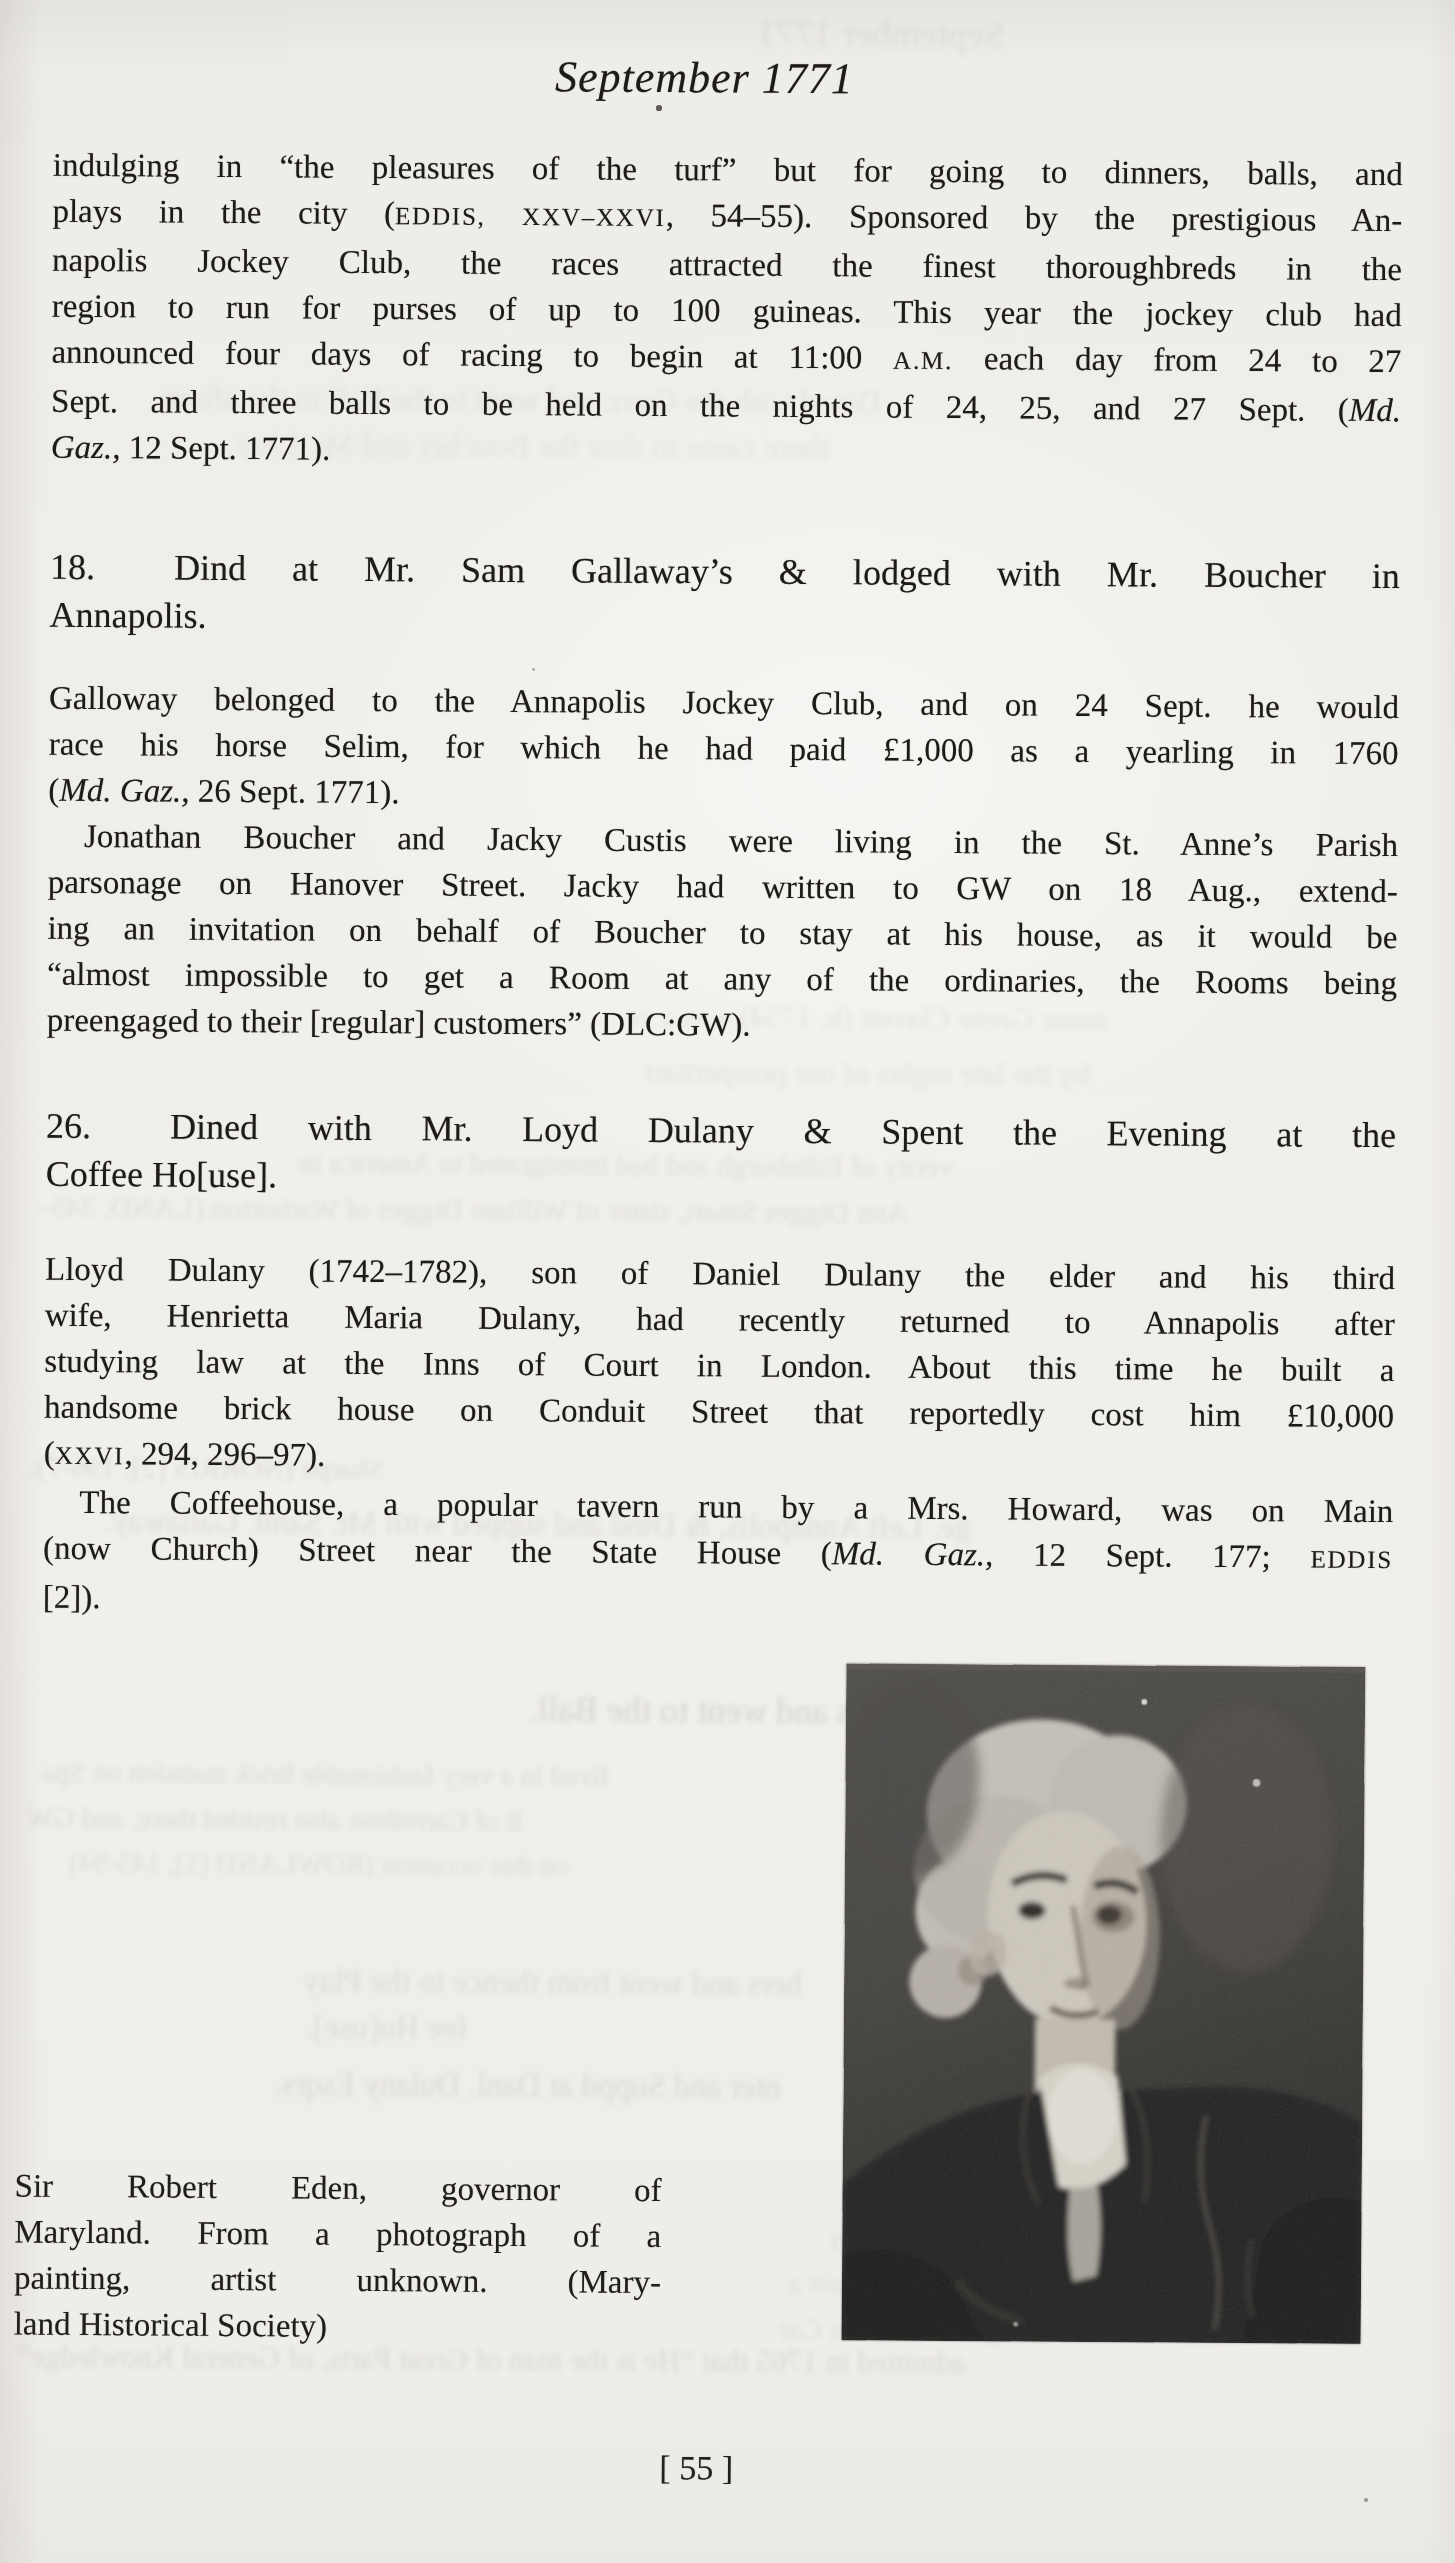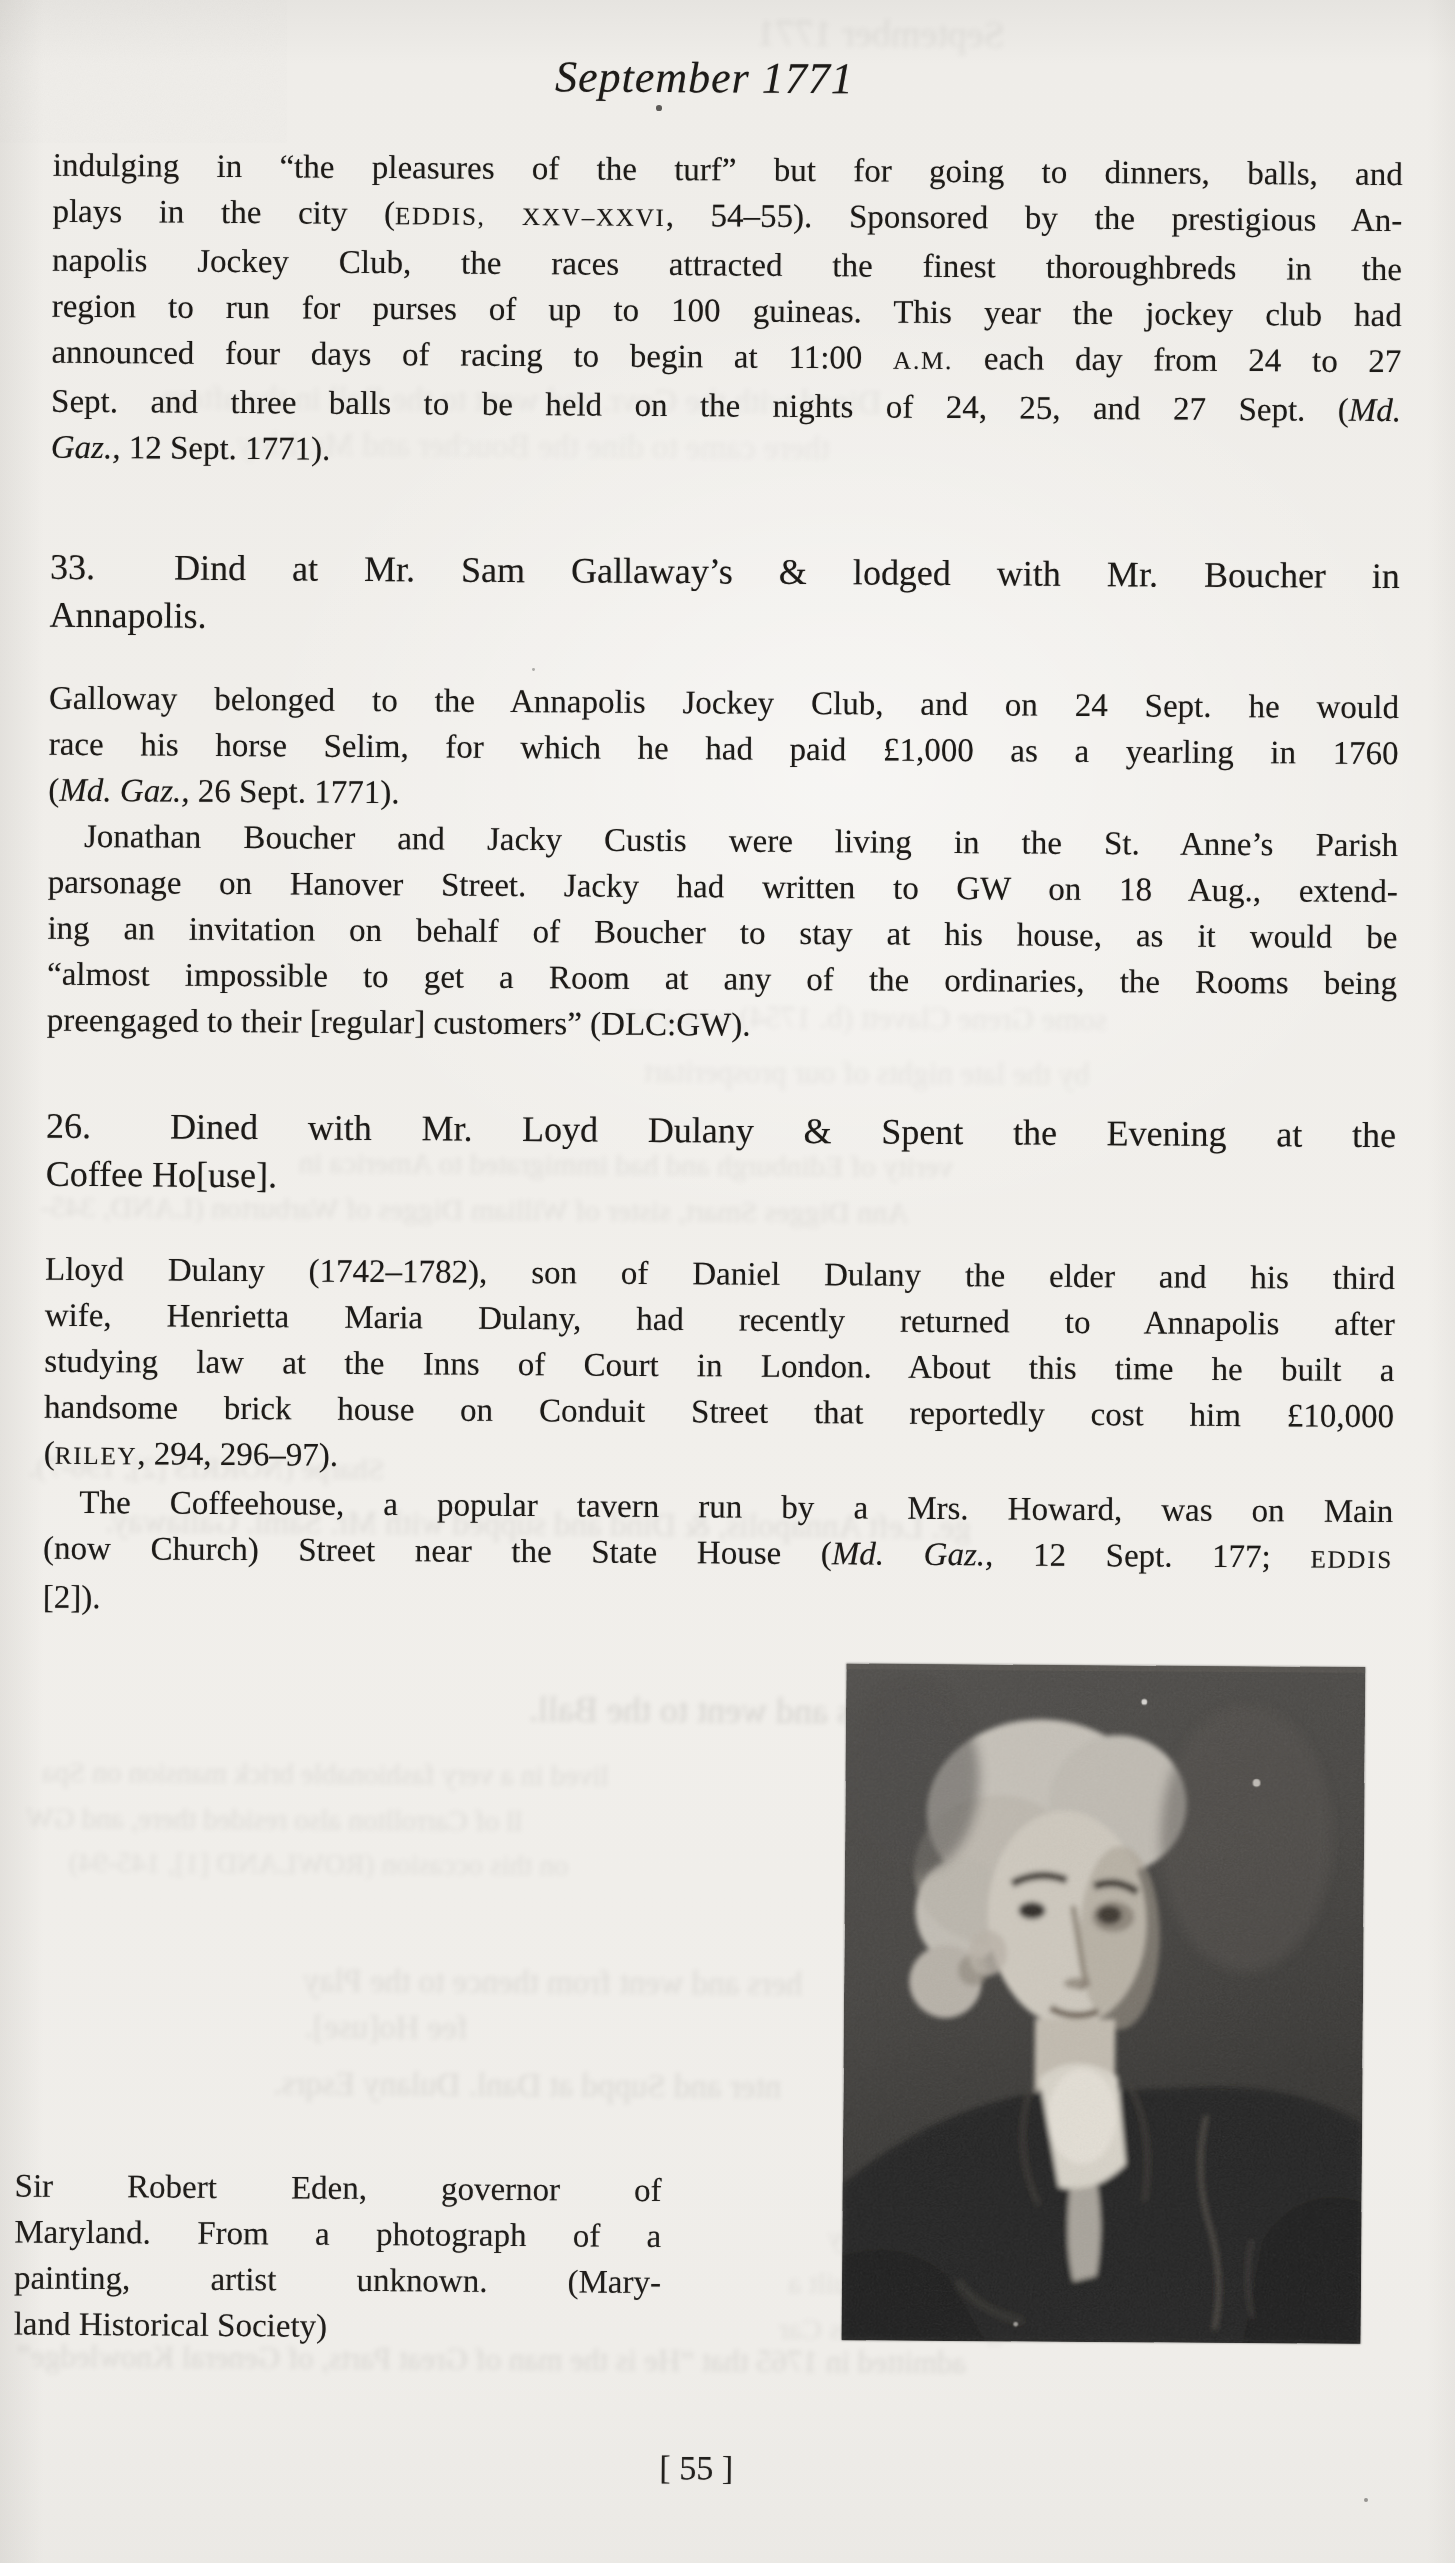--- a/index.html
+++ b/index.html
@@ -109,21 +109,21 @@
       <div class="block body-par">
           <div class="line"><span class="seg-n">indulging in “the pleasures of the turf” but for going to dinners, balls, and</span></div>
           <div class="line"><span class="seg-n">plays in the city (</span><span class="seg-sc">EDDIS, XXV–XXVI</span><span class="seg-n">, 54–55). Sponsored by the prestigious An-</span></div>
           <div class="line"><span class="seg-n">napolis Jockey Club, the races attracted the finest thoroughbreds in the</span></div>
           <div class="line"><span class="seg-n">region to run for purses of up to 100 guineas. This year the jockey club had</span></div>
           <div class="line"><span class="seg-n">announced four days of racing to begin at 11:00 </span><span class="seg-sc">A.M.</span><span class="seg-n"> each day from 24 to 27</span></div>
           <div class="line"><span class="seg-n">Sept. and three balls to be held on the nights of 24, 25, and 27 Sept. (</span><span class="seg-i">Md.</span></div>
           <div class="line last"><span class="seg-i">Gaz.,</span><span class="seg-n"> 12 Sept. 1771).</span></div>
         </div>
       <div class="block entry e22">
-          <div class="line"><span class="seg-num">33.</span><span class="seg-n">Dind at Mr. Sam Gallaway’s &amp; lodged with Mr. Boucher in</span></div>
+          <div class="line"><span class="seg-num">18.</span><span class="seg-n">Dind at Mr. Sam Gallaway’s &amp; lodged with Mr. Boucher in</span></div>
           <div class="line last"><span class="seg-n">Annapolis.</span></div>
         </div>
       <div class="block body-par">
           <div class="line"><span class="seg-n">Galloway belonged to the Annapolis Jockey Club, and on 24 Sept. he would</span></div>
           <div class="line"><span class="seg-n">race his horse Selim, for which he had paid £1,000 as a yearling in 1760</span></div>
           <div class="line last"><span class="seg-n">(</span><span class="seg-i">Md. Gaz.,</span><span class="seg-n"> 26 Sept. 1771).</span></div>
         </div>
       <div class="block body-par">
           <div class="line indent"><span class="seg-n">Jonathan Boucher and Jacky Custis were living in the St. Anne’s Parish</span></div>
           <div class="line"><span class="seg-n">parsonage on Hanover Street. Jacky had written to GW on 18 Aug., extend-</span></div>
@@ -133,21 +133,21 @@
         </div>
       <div class="block entry e23">
           <div class="line"><span class="seg-num">26.</span><span class="seg-n">Dined with Mr. Loyd Dulany &amp; Spent the Evening at the</span></div>
           <div class="line last"><span class="seg-n">Coffee Ho[use].</span></div>
         </div>
       <div class="block body-par">
           <div class="line"><span class="seg-n">Lloyd Dulany (1742–1782), son of Daniel Dulany the elder and his third</span></div>
           <div class="line"><span class="seg-n">wife, Henrietta Maria Dulany, had recently returned to Annapolis after</span></div>
           <div class="line"><span class="seg-n">studying law at the Inns of Court in London. About this time he built a</span></div>
           <div class="line"><span class="seg-n">handsome brick house on Conduit Street that reportedly cost him £10,000</span></div>
-          <div class="line last"><span class="seg-n">(</span><span class="seg-sc">RILEY</span><span class="seg-n">, 294, 296–97).</span></div>
+          <div class="line last"><span class="seg-n">(</span><span class="seg-sc">XXVI</span><span class="seg-n">, 294, 296–97).</span></div>
         </div>
       <div class="block body-par">
           <div class="line indent"><span class="seg-n">The Coffeehouse, a popular tavern run by a Mrs. Howard, was on Main</span></div>
           <div class="line"><span class="seg-n">(now Church) Street near the State House (</span><span class="seg-i">Md. Gaz.,</span><span class="seg-n"> 12 Sept. 177; </span><span class="seg-sc">EDDIS</span></div>
           <div class="line last"><span class="seg-n">[2]).</span></div>
         </div>
     </div>
 
     <figure class="portrait" style="margin:0">
       <svg viewBox="0 0 543 708" role="img" aria-label="Dark portrait photograph of Sir Robert Eden wearing a powdered wig, white cravat, and dark coat">

